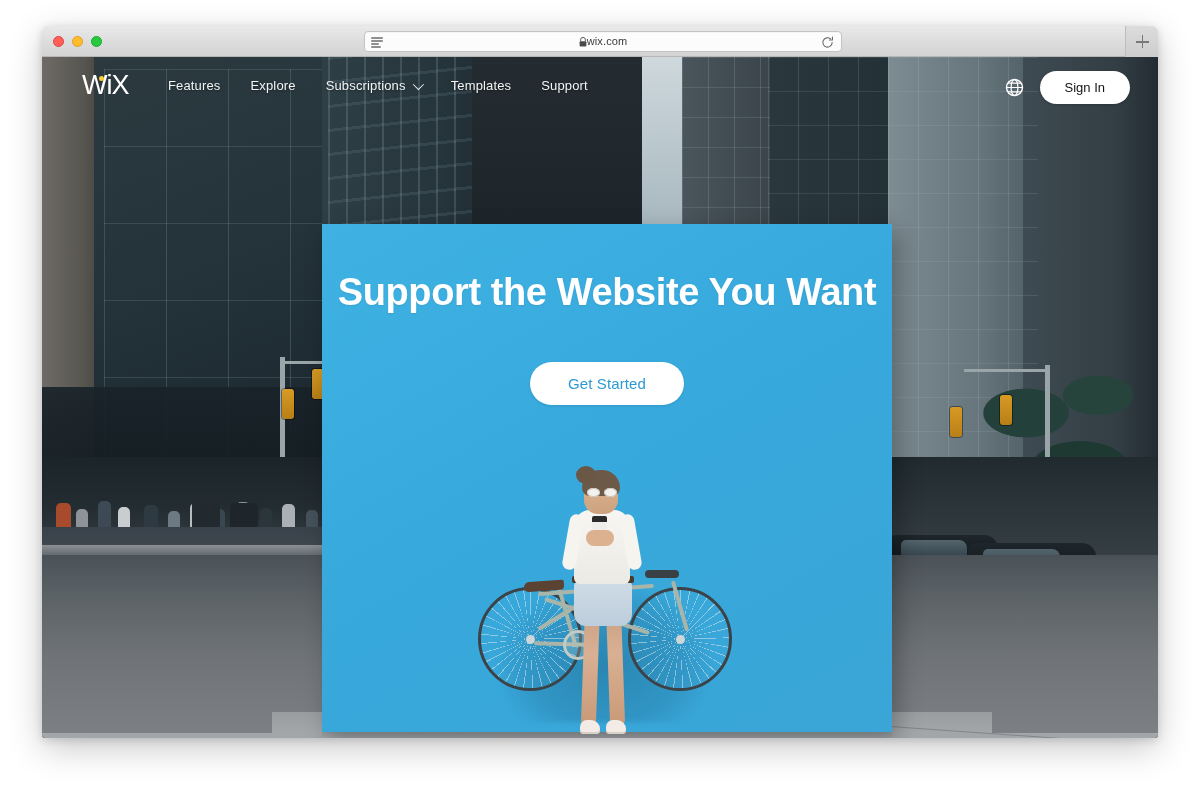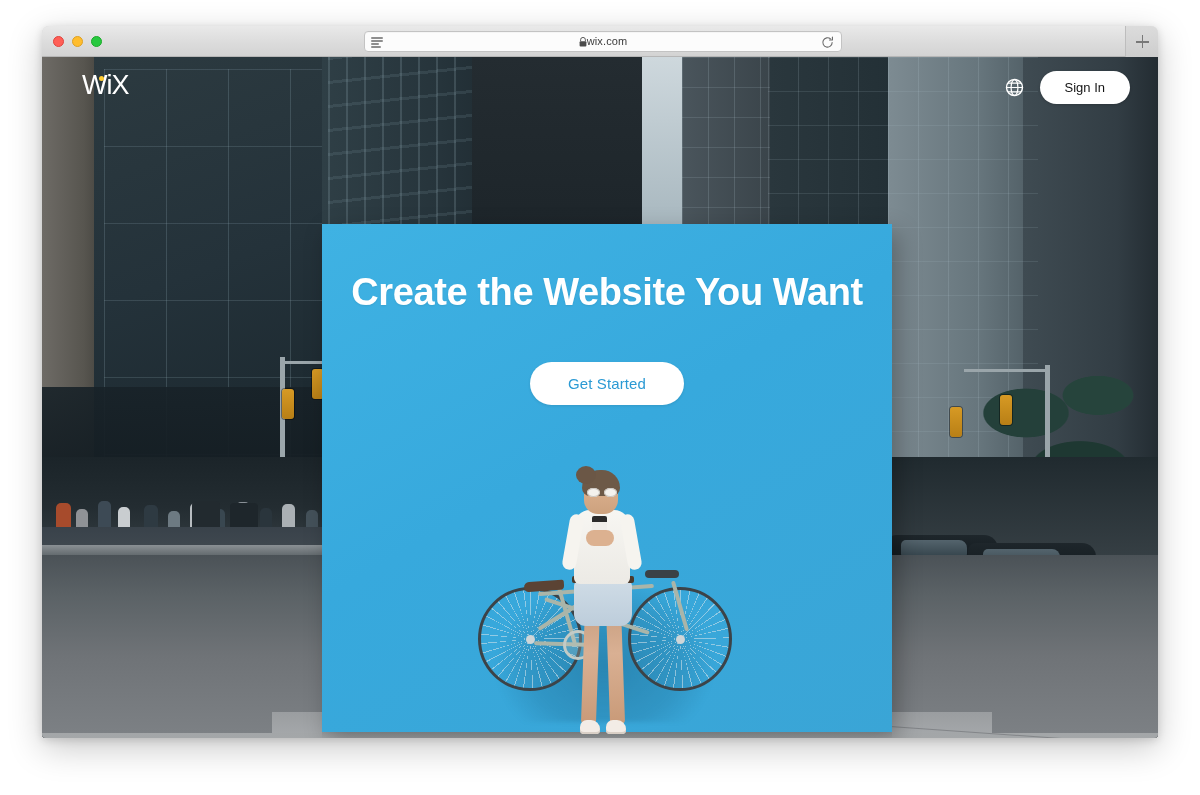--- a/index.html
+++ b/index.html
@@ -717,21 +717,21 @@
         <div class="curb"></div>
         <div class="road"></div>
         <div class="plaza"></div>
         <div class="plaza-wide"></div>
 
         <div class="plaza-seam" style="left:780px; top:676px; width:336px; transform:rotate(4deg);"></div>
       </div>
 
       <div class="panel-shadow"></div>
       <div class="blue-panel">
-        <div class="hero-title">Create the Website You Want</div>
+        <div class="hero-title">Support the Website You Want</div>
         <div class="cta-wrap">
           <button class="cta-button">Get Started</button>
         </div>
       </div>
 
       <div class="scene-figure">
         <div class="fig-shadow"></div>
 
         <div class="wheel left"></div>
         <div class="wheel right"></div>
@@ -764,20 +764,38 @@
           <div class="hair"></div>
           <div class="bun"></div>
           <div class="sunglasses"></div>
         </div>
       </div>
 
       <div class="site-nav">
 
         <div class="wix-logo"><span>W</span><span>i</span><span class="dot"></span><span>X</span></div>
 
+        <div class="nav-links">
+          <span class="nav-link">
+            <span>Features</span>
+          </span>
+          <span class="nav-link">
+            <span>Explore</span>
+          </span>
+          <span class="nav-link">
+            <span>Subscriptions</span>
+            <span class="chev"></span>
+          </span>
+          <span class="nav-link">
+            <span>Templates</span>
+          </span>
+          <span class="nav-link">
+            <span>Support</span>
+          </span>
+        </div>
 
         <div class="nav-right">
           <svg class="globe-icon" width="19" height="19" viewBox="0 0 20 20">
             <circle cx="10" cy="10" r="8.4" fill="none" stroke="#ffffff" stroke-width="1.5"></circle>
             <ellipse cx="10" cy="10" rx="3.6" ry="8.4" fill="none" stroke="#ffffff" stroke-width="1.3"></ellipse>
             <line x1="1.6" y1="10" x2="18.4" y2="10" stroke="#ffffff" stroke-width="1.3"></line>
             <line x1="3.2" y1="5.4" x2="16.8" y2="5.4" stroke="#ffffff" stroke-width="1.1"></line>
             <line x1="3.2" y1="14.6" x2="16.8" y2="14.6" stroke="#ffffff" stroke-width="1.1"></line>
           </svg>
           <button class="signin-button">Sign In</button>

